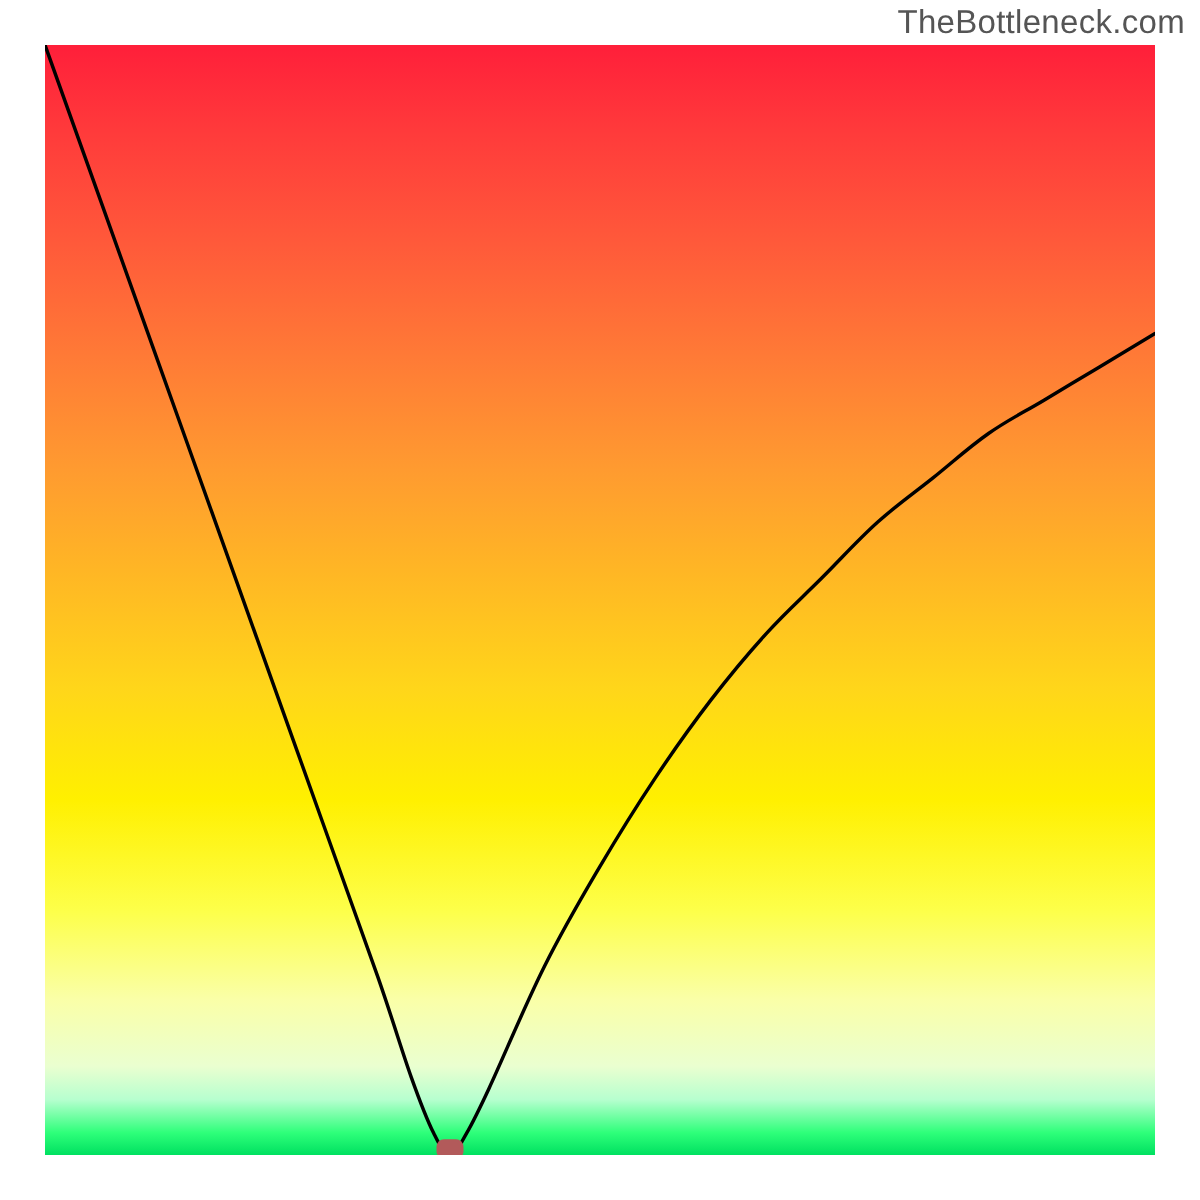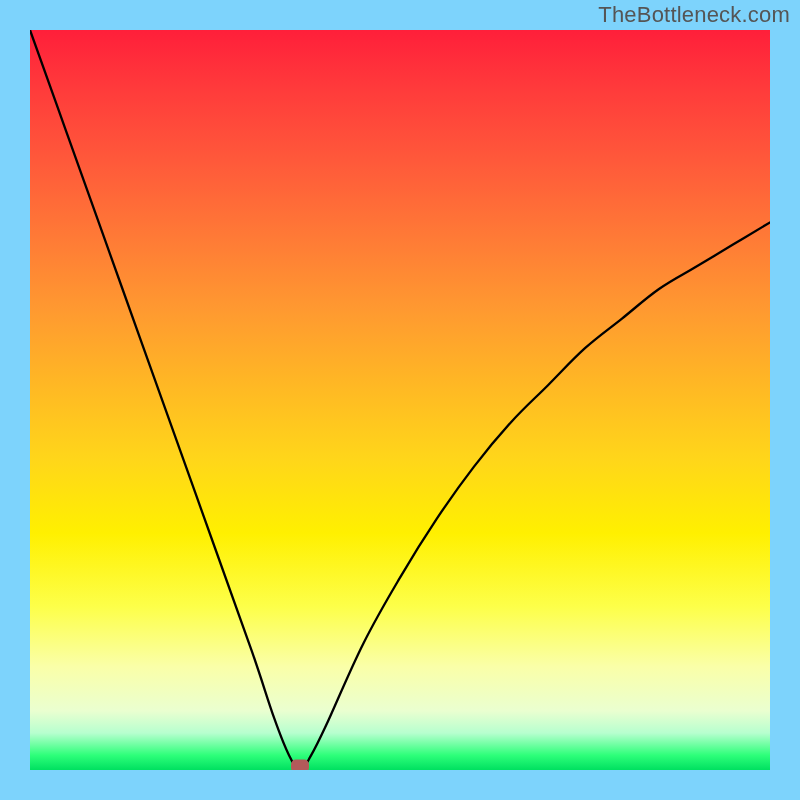--- a/index.html
+++ b/index.html
@@ -8,21 +8,21 @@
     width: 800px;
     height: 800px;
     overflow: hidden;
     background: #000;
     font-family: Arial, Helvetica, sans-serif;
   }
   .frame {
     position: relative;
     width: 800px;
     height: 800px;
-    background: #7dd3fc;
+    background: #ffffff;
   }
   .watermark {
     position: absolute;
     top: 2px;
     right: 10px;
     color: #555;
     font-size: 22px;
     font-weight: 500;
     letter-spacing: 0.2px;
     z-index: 10;

